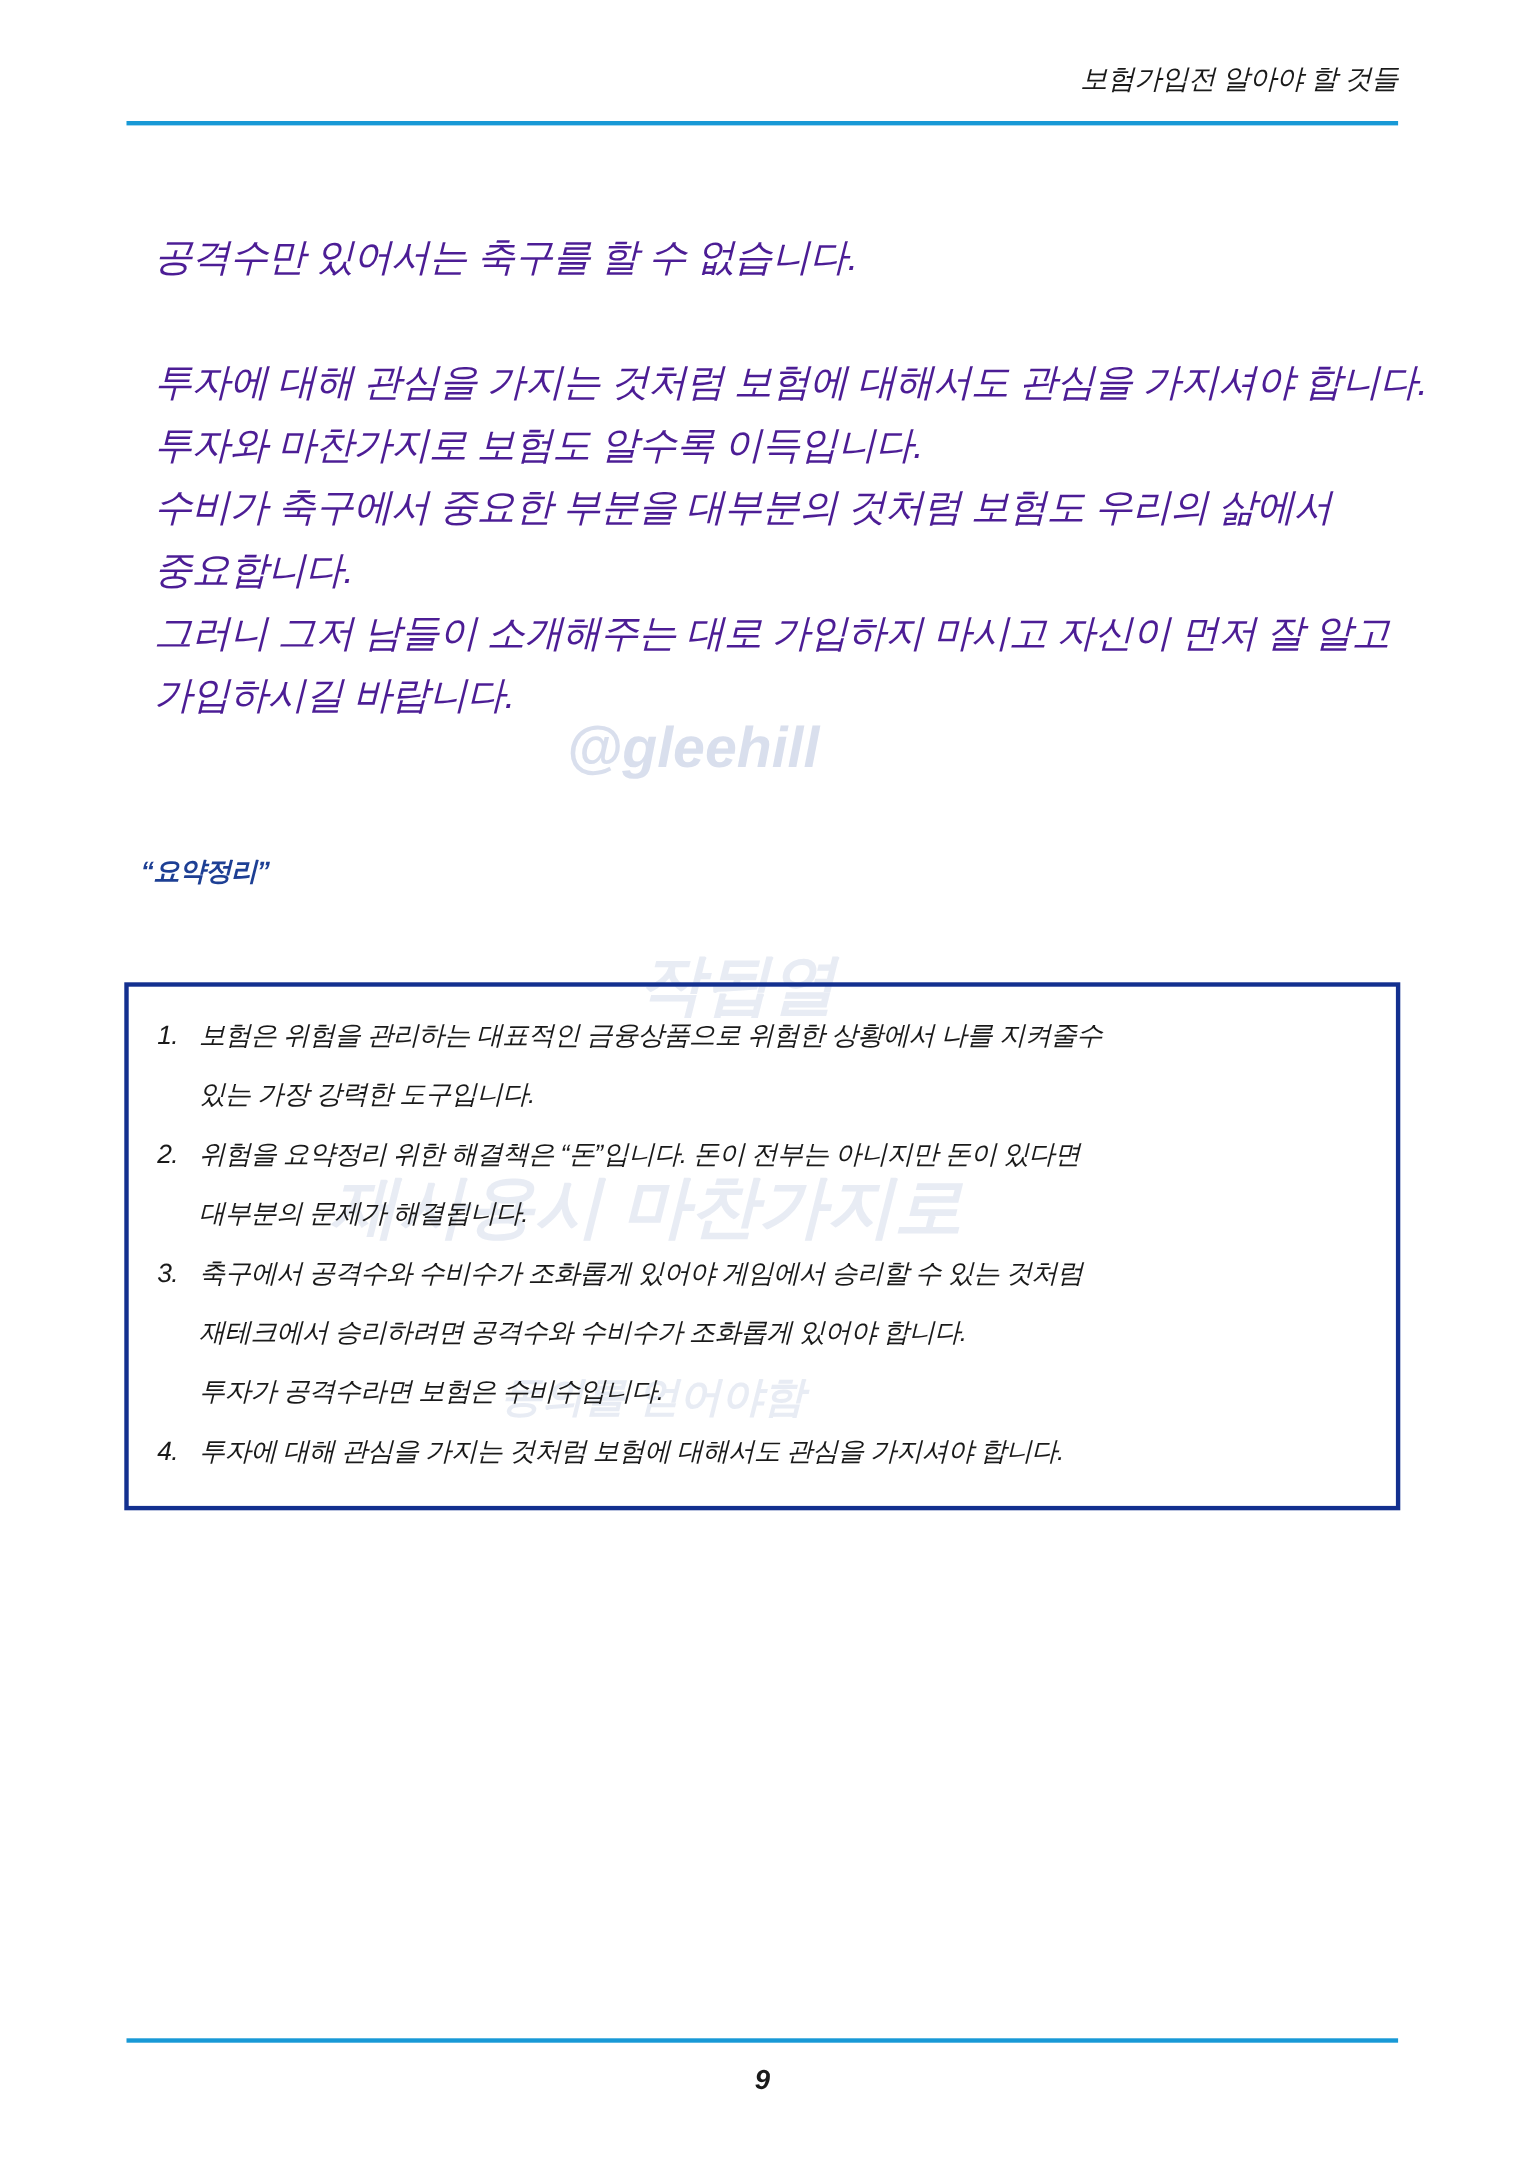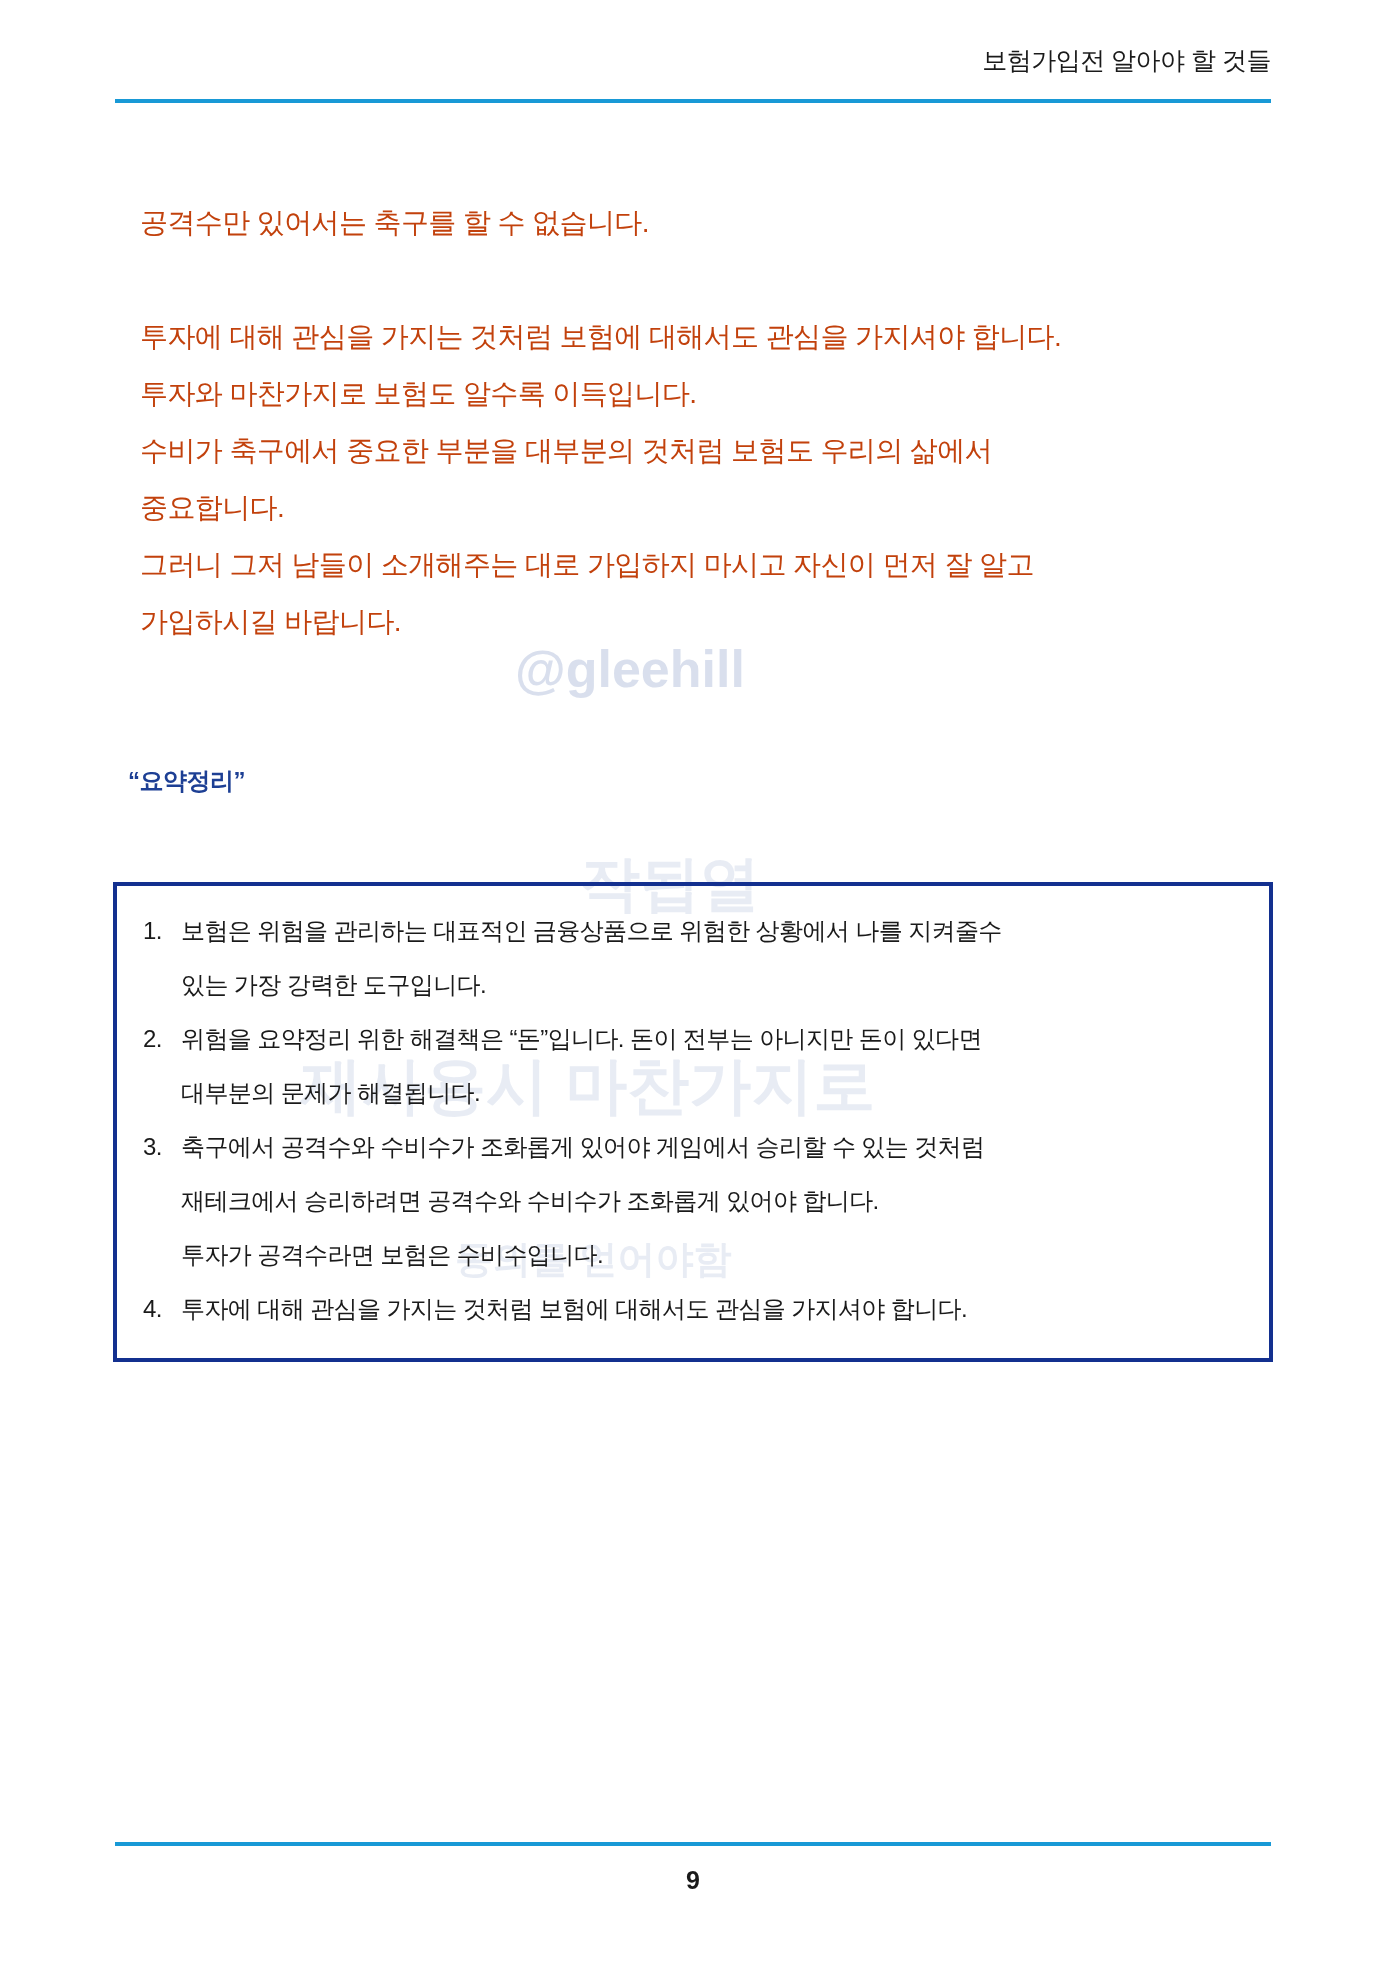--- a/index.html
+++ b/index.html
@@ -8,24 +8,25 @@
     background: #ffffff;
   }
   body {
     font-family: "Liberation Sans", sans-serif;
     color: #1a1a1a;
   }
   .page {
     position: relative;
     width: 1386px;
     height: 1938px;
-    margin: 4px auto;
+    margin: 15px auto;
     background: #ffffff;
     overflow: hidden;
     box-sizing: border-box;
+    font-style: italic;
   }
 
   
   .header {
     position: absolute;
     top: 40px;
     left: 115px;
     right: 115px;
     height: 70px;
   }
@@ -48,24 +49,24 @@
   }
 
   
   .content {
     position: absolute;
     left: 140px;
     right: 115px;
     top: 190px;
   }
   .para {
-    font-size: 28px;
+    font-size: 35px;
     line-height: 57px;
     letter-spacing: -0.6px;
-    color: #c2410c;
+    color: #4c1d95;
   }
   .para-line {
     white-space: nowrap;
   }
   .spacer-block {
     height: 57px;
   }
 
   
   .summary-heading {

